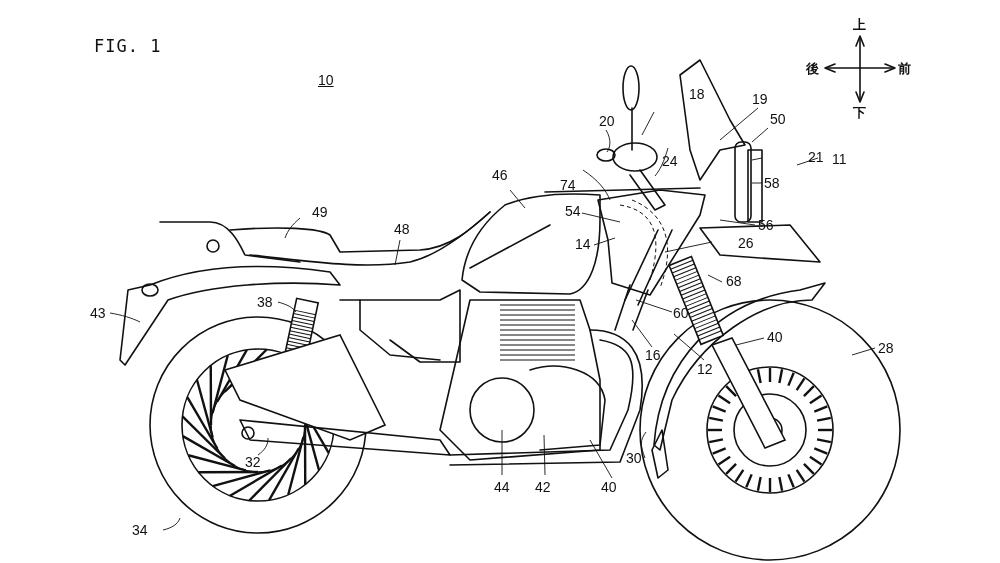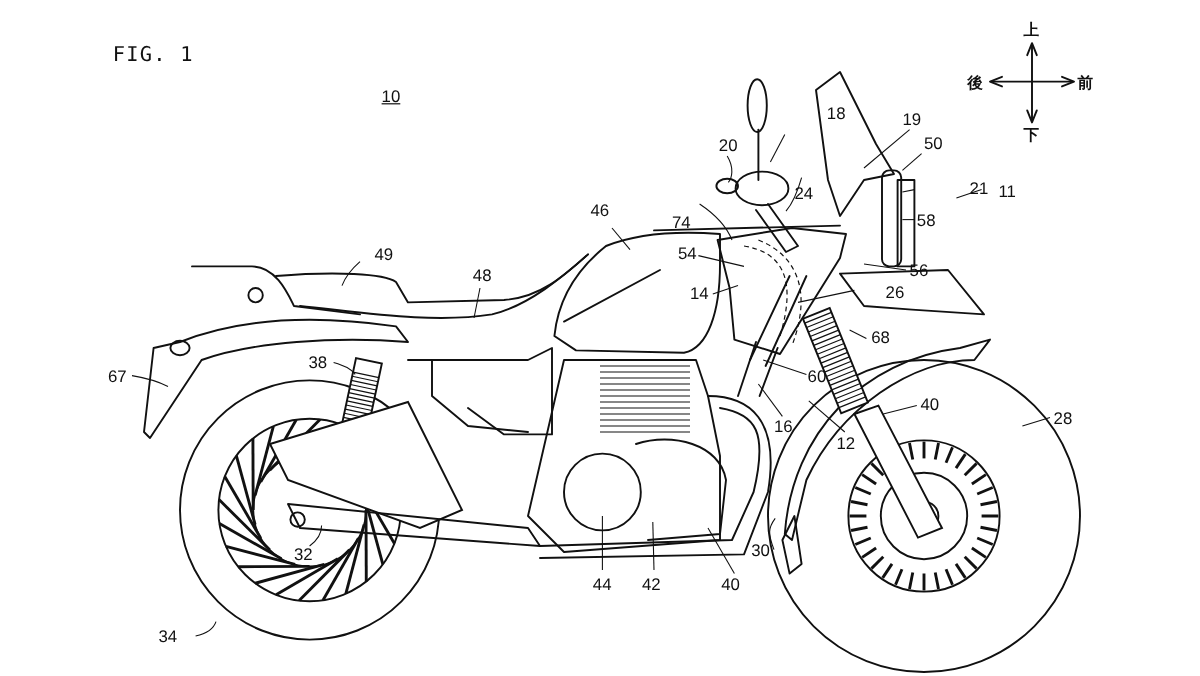--- a/index.html
+++ b/index.html
@@ -279,18 +279,18 @@
   <span class="lbl" style="left:645px;top:348px;">16</span>
   <span class="lbl" style="left:697px;top:362px;">12</span>
   <span class="lbl" style="left:767px;top:330px;">40</span>
   <span class="lbl" style="left:878px;top:341px;">28</span>
   <span class="lbl" style="left:626px;top:451px;">30</span>
   <span class="lbl" style="left:601px;top:480px;">40</span>
   <span class="lbl" style="left:535px;top:480px;">42</span>
   <span class="lbl" style="left:494px;top:480px;">44</span>
   <span class="lbl" style="left:245px;top:455px;">32</span>
   <span class="lbl" style="left:132px;top:523px;">34</span>
-  <span class="lbl" style="left:90px;top:306px;">67</span>
+  <span class="lbl" style="left:90px;top:306px;">43</span>
   <span class="lbl" style="left:257px;top:295px;">38</span>
   <span class="lbl" style="left:312px;top:205px;">49</span>
   <span class="lbl" style="left:394px;top:222px;">48</span>
   <span class="lbl" style="left:492px;top:168px;">46</span>
 </div>
 
 </body></html>

